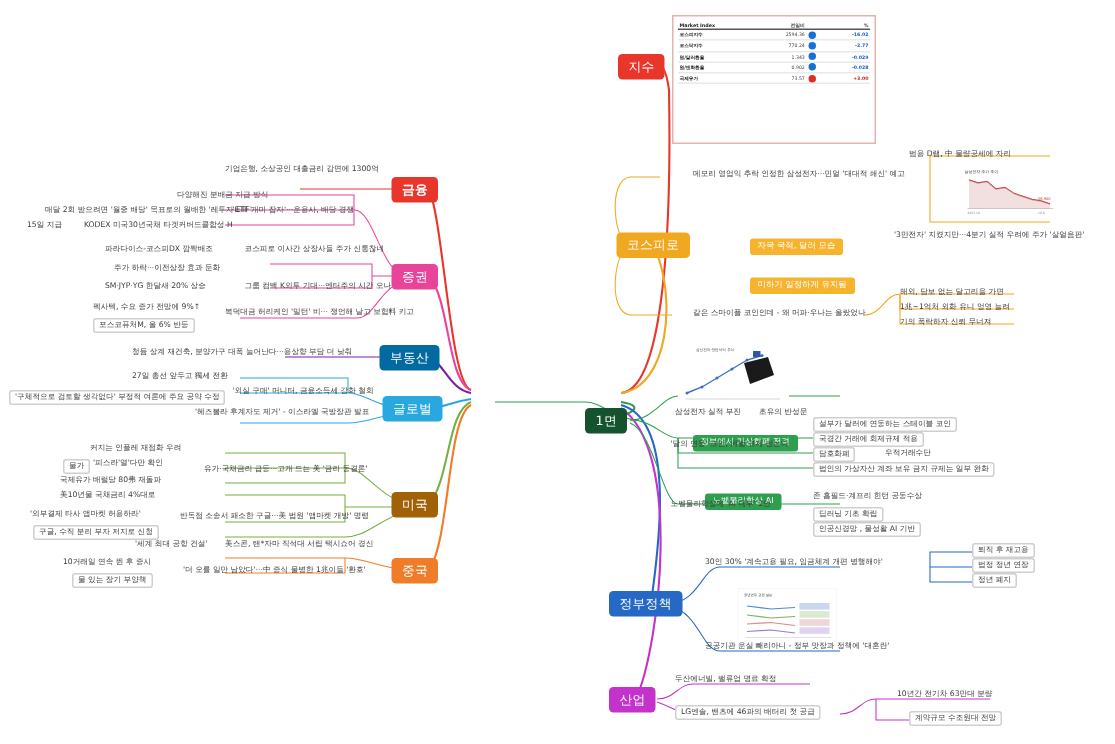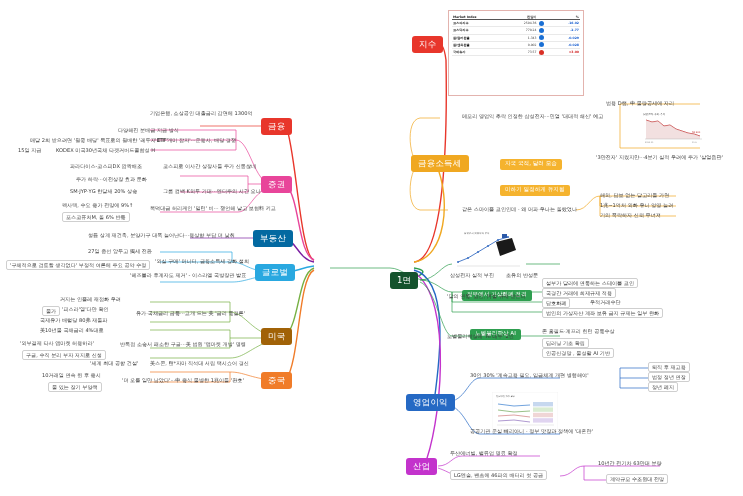--- a/index.html
+++ b/index.html
@@ -113,29 +113,29 @@
 
       <path d="M438,466 C450,466 452,456 462,456 L540,456" stroke="#c333cc"></path>
       <path d="M438,468 C450,472 452,476 462,476 L540,476" stroke="#c333cc"></path>
       <path d="M560,476 C572,476 574,466 584,466 L660,466" stroke="#c333cc"></path>
       <path d="M584,466 L584,480 L660,480" stroke="#c333cc"></path>
     </g>
   </svg>
 
 
   <div class="node chip" style="left:412px;top:36px;background:#e8362b;">지수</div>
-  <div class="node chip" style="left:411px;top:155px;background:#f0a821;">금융소득세</div>
-  <div class="node chip" style="left:261px;top:118px;background:#e8362b;">금융</div>
+  <div class="node chip" style="left:411px;top:155px;background:#f0a821;">코스피로</div>
+  <div class="node chip" style="left:261px;top:118px;background:#e8362b;font-weight:bold;">금융</div>
   <div class="node chip" style="left:261px;top:176px;background:#e8459a;">증권</div>
   <div class="node chip" style="left:253px;top:230px;background:#0369a1;">부동산</div>
   <div class="node chip" style="left:255px;top:264px;background:#29a8e0;">글로벌</div>
   <div class="node chip" style="left:261px;top:328px;background:#a16207;">미국</div>
   <div class="node chip" style="left:261px;top:372px;background:#f07c29;">중국</div>
   <div class="node chip" style="left:390px;top:272px;background:#14532d;">1면</div>
-  <div class="node chip" style="left:406px;top:394px;background:#2569c4;">영업이익</div>
+  <div class="node chip" style="left:406px;top:394px;background:#2569c4;">정부정책</div>
   <div class="node chip" style="left:406px;top:458px;background:#c333cc;">산업</div>
 
   <div class="fig bordered" style="left:448px;top:10px;width:128px;height:78px;padding:3px;">
     <table class="tbl">
       <tbody>
           <tr class="hdr">
         <td class="nm">Market Index</td>
         <td class="vl">전일비</td>
         <td></td>
         <td class="vl">%</td>

